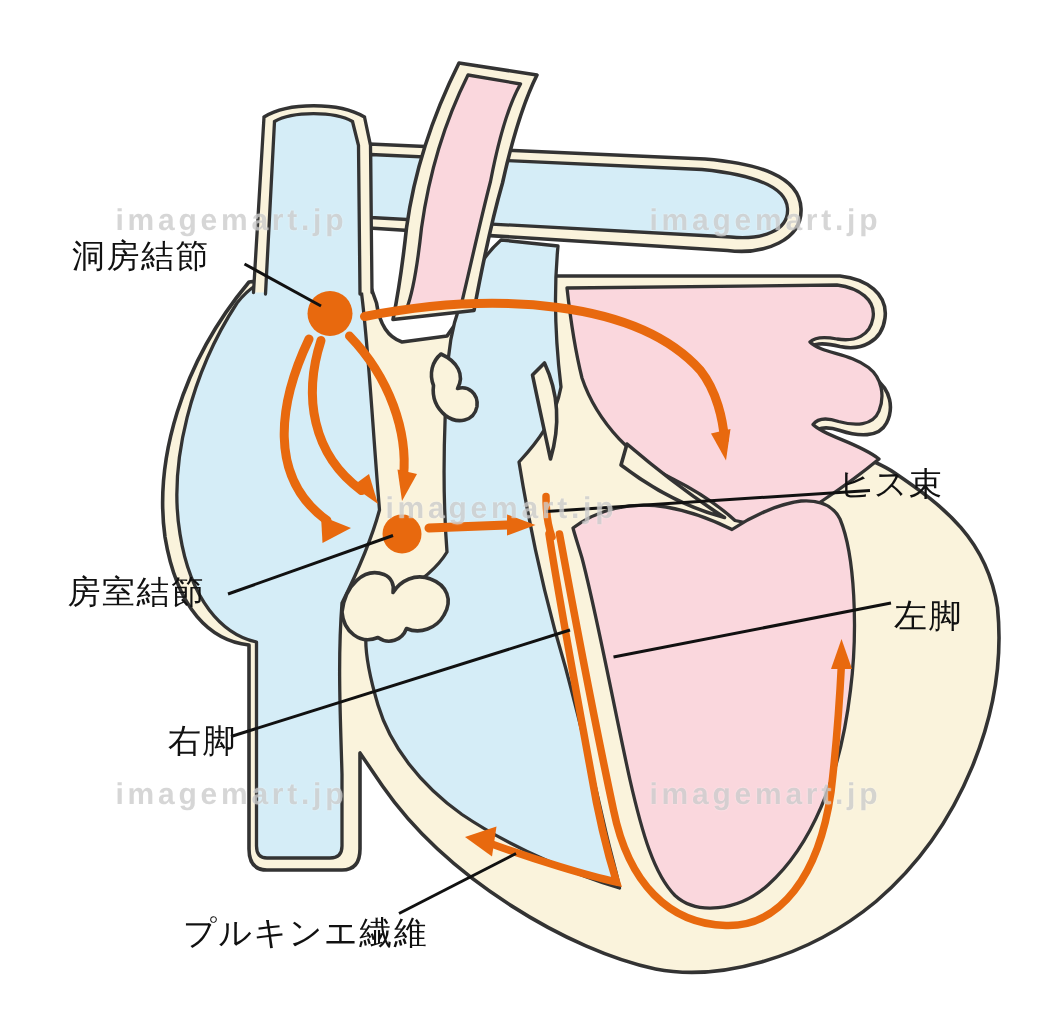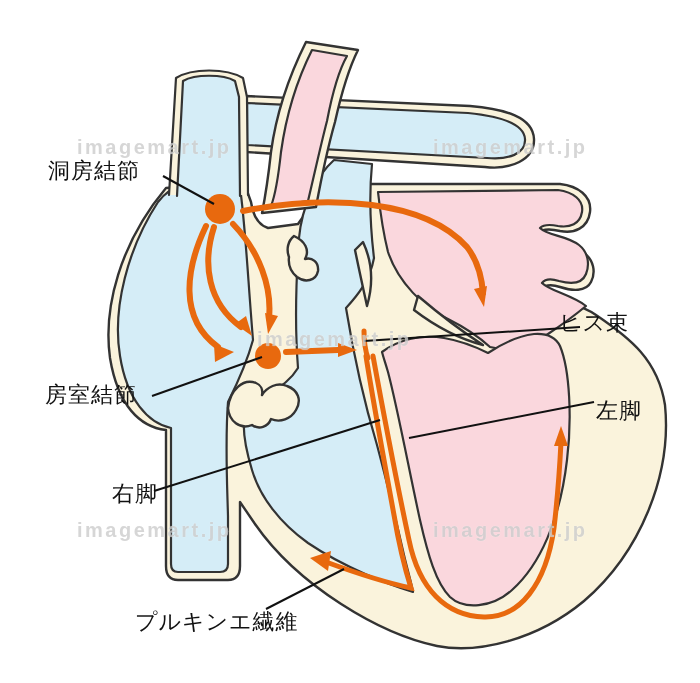--- a/index.html
+++ b/index.html
@@ -187,19 +187,19 @@
     <path class="label-line" d="M154,491 L380,420"></path>
     <path class="label-line" d="M266,609 L344,569"></path>
   </g>
 </svg>
 
 <div class="jp-label" style="left:48px;top:159px">洞房結節</div>
 <div class="jp-label" style="left:45px;top:383px">房室結節</div>
 <div class="jp-label" style="left:559px;top:311px">ヒス束</div>
 <div class="jp-label" style="left:596px;top:399px">左脚</div>
 <div class="jp-label" style="left:112px;top:482px">右脚</div>
-<div class="jp-label" style="left:135px;top:610px">プルキンエ繊維</div>
+<div class="jp-label" style="left:122px;top:610px">プルキンエ繊維</div>
 
 <div class="watermark" style="left:77px;top:136px">imagemart.jp</div>
 <div class="watermark" style="left:433px;top:136px">imagemart.jp</div>
 <div class="watermark" style="left:257px;top:328px">imagemart.jp</div>
 <div class="watermark" style="left:77px;top:519px">imagemart.jp</div>
 <div class="watermark" style="left:433px;top:519px">imagemart.jp</div>
 
 </body></html>

